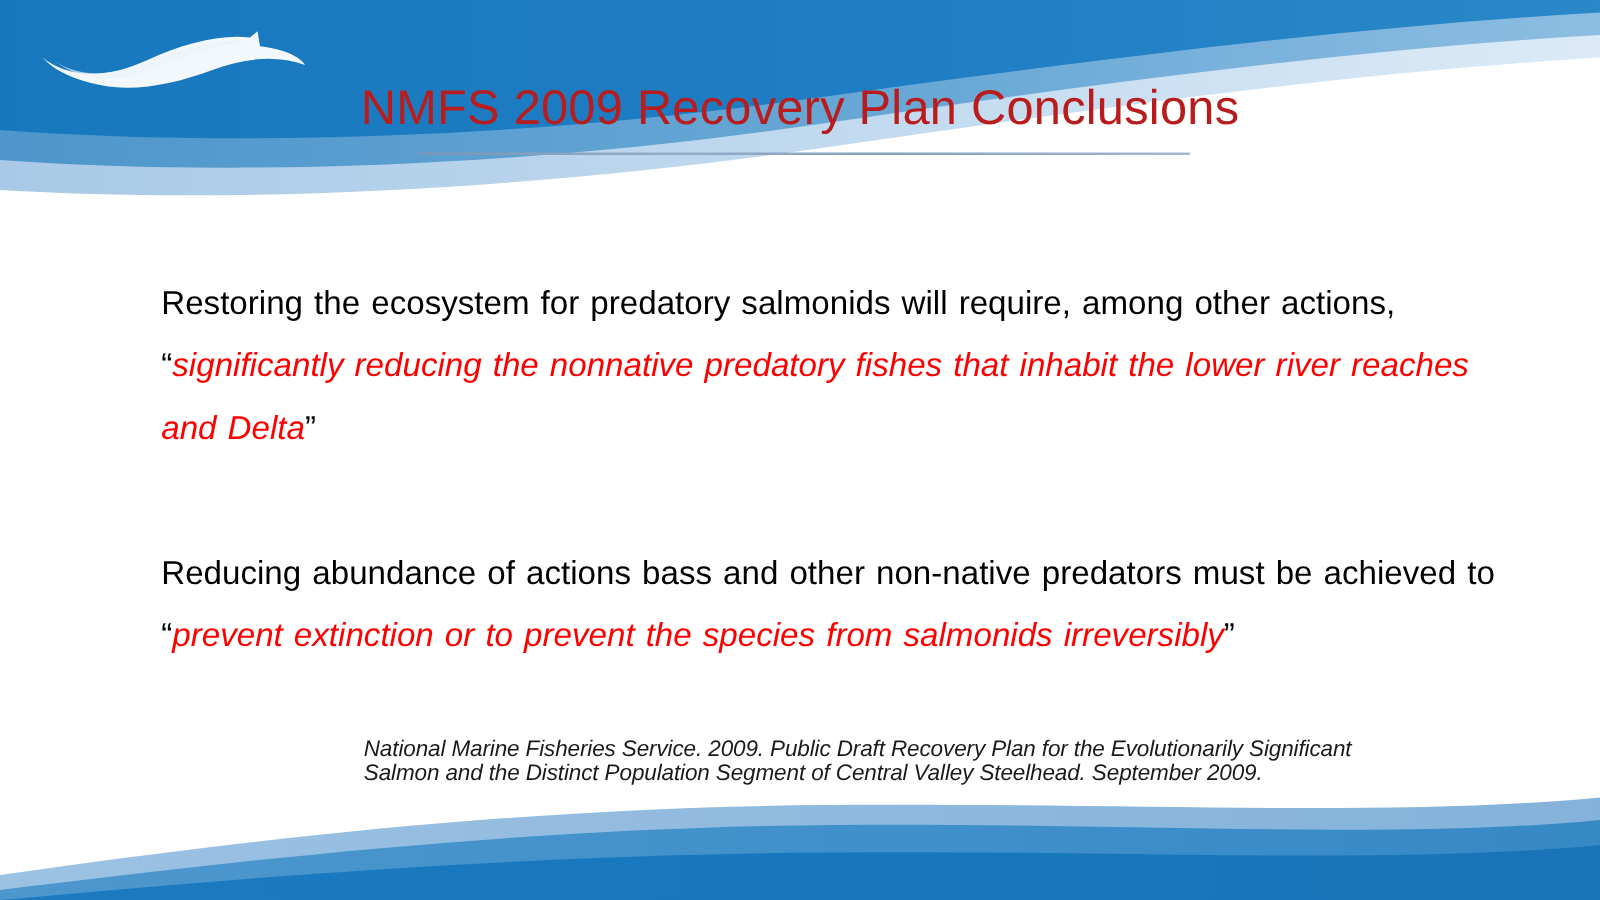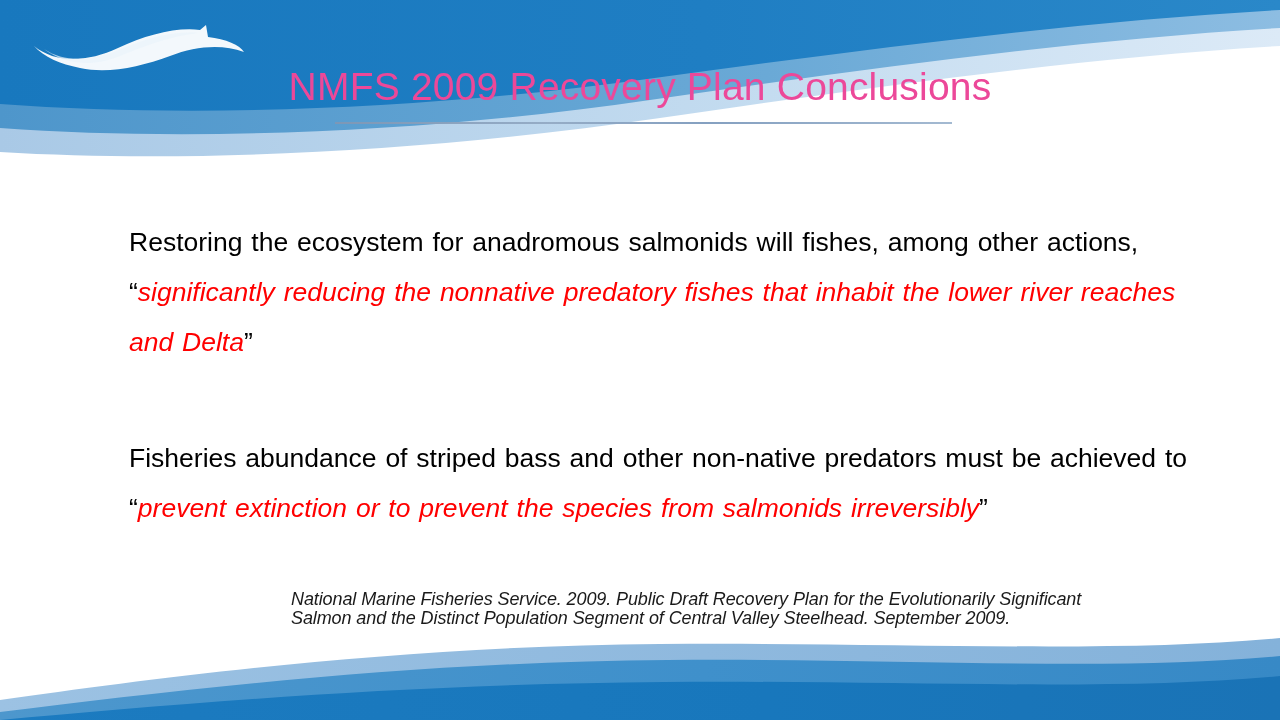--- a/index.html
+++ b/index.html
@@ -31,21 +31,21 @@
     position: absolute;
     left: 0;
     top: 66px;
     width: 1280px;
     text-align: center;
   }
   #title-text {
     font-family: "Liberation Sans", sans-serif;
     font-size: 39px;
     font-weight: 400;
-    color: #ec4899;
+    color: #b91c1c;
     letter-spacing: 0.2px;
     line-height: 1.1;
     white-space: nowrap;
   }
   #title-rule {
     position: absolute;
     left: 335px;
     top: 122px;
     width: 617px;
     height: 2px;
@@ -169,23 +169,23 @@
     </g>
   </svg>
 
   <div id="title-block">
     <div id="title-text">NMFS 2009 Recovery Plan Conclusions</div>
   </div>
   <div id="title-rule"></div>
 
   <div id="body-block">
 
-    <p class="para" id="para-1"><span class="blk">Restoring the ecosystem for anadromous salmonids will fishes, among other actions, </span><span class="blk">“</span><span class="quote-em">significantly reducing the nonnative predatory fishes that inhabit the lower river reaches and Delta</span><span class="blk">”</span></p>
+    <p class="para" id="para-1"><span class="blk">Restoring the ecosystem for predatory salmonids will require, among other actions, </span><span class="blk">“</span><span class="quote-em">significantly reducing the nonnative predatory fishes that inhabit the lower river reaches and Delta</span><span class="blk">”</span></p>
 
-    <p class="para" id="para-2"><span class="blk">Fisheries abundance of striped bass and other non-native predators must be achieved to </span><span class="blk">“</span><span class="quote-em">prevent extinction or to prevent the species from salmonids irreversibly</span><span class="blk">”</span></p>
+    <p class="para" id="para-2"><span class="blk">Reducing abundance of actions bass and other non-native predators must be achieved to </span><span class="blk">“</span><span class="quote-em">prevent extinction or to prevent the species from salmonids irreversibly</span><span class="blk">”</span></p>
 
   </div>
 
   <div id="citation">
     <span class="cite-line">National Marine Fisheries Service. 2009. Public Draft Recovery Plan for the Evolutionarily Significant</span>
     <span class="cite-line">Salmon and the Distinct Population Segment of Central Valley Steelhead. September 2009.</span>
   </div>
 
 </div>
 

